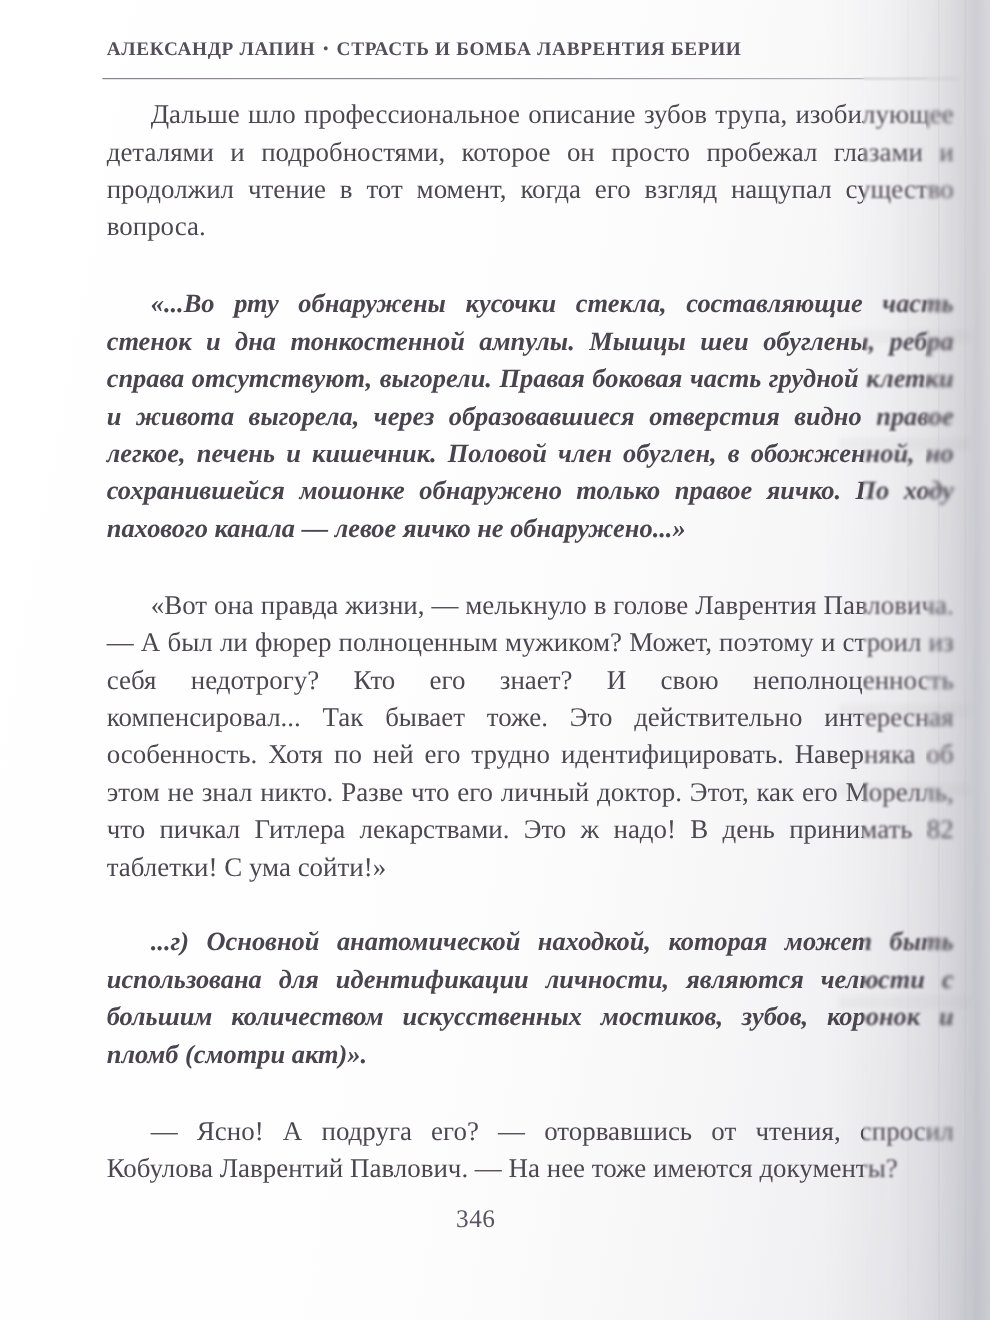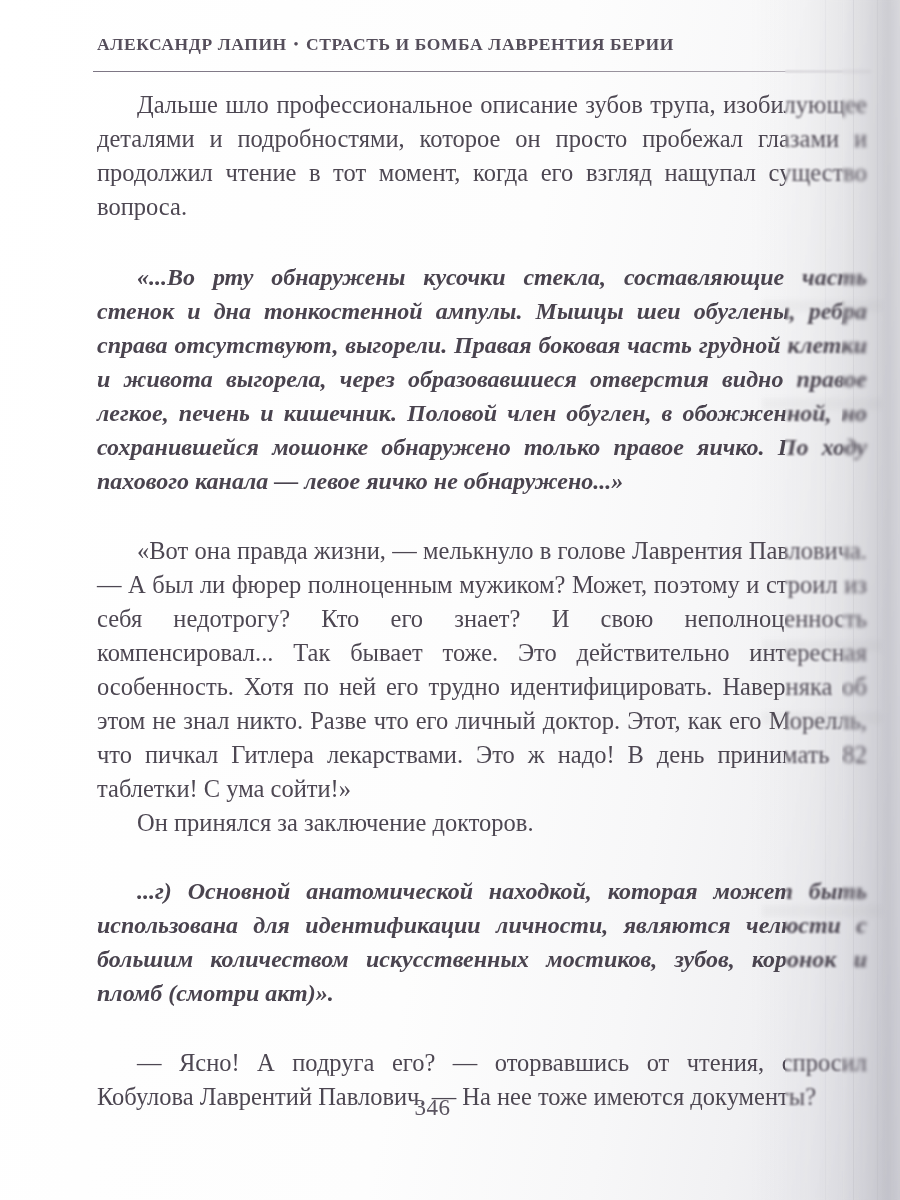--- a/index.html
+++ b/index.html
@@ -197,21 +197,20 @@
       <p>Дальше шло профессиональное описание зубов трупа, изобилующее деталями и подробностями, которое он просто пробежал глазами и продолжил чтение в тот момент, когда его взгляд нащупал существо вопроса.</p>
 
       <div class="gap-md"></div>
 
       <p class="italic">«...Во рту обнаружены кусочки стекла, составляющие часть стенок и дна тонкостенной ампулы. Мышцы шеи обуглены, ребра справа отсутствуют, выгорели. Правая боковая часть грудной клетки и живота выгорела, через образовавшиеся отверстия видно правое легкое, печень и кишечник. Половой член обуглен, в обожженной, но сохранившейся мошонке обнаружено только правое яичко. По ходу пахового канала — левое яичко не обнаружено...»</p>
 
       <div class="gap-md"></div>
 
       <p>«Вот она правда жизни, — мелькнуло в голове Лаврентия Павловича. — А был ли фюрер полноценным мужиком? Может, поэтому и строил из себя недотрогу? Кто его знает? И свою неполноценность компенсировал... Так бывает тоже. Это действительно интересная особенность. Хотя по ней его трудно идентифицировать. Наверняка об этом не знал никто. Разве что его личный доктор. Этот, как его Морелль, что пичкал Гитлера лекарствами. Это ж надо! В день принимать 82 таблетки! С ума сойти!»</p>
 
-      <p>Он принялся за заключение докторов.</p>
 
       <div class="gap-sm"></div>
 
 
       <p class="italic">...г) Основной анатомической находкой, которая может быть использована для идентификации личности, являются челюсти с большим количеством искусственных мостиков, зубов, коронок и пломб (смотри акт)».</p>
 
       <div class="gap-md"></div>
 
       <p>— Ясно! А подруга его? — оторвавшись от чтения, спросил Кобулова Лаврентий Павлович. — На нее тоже имеются документы?</p>
 

